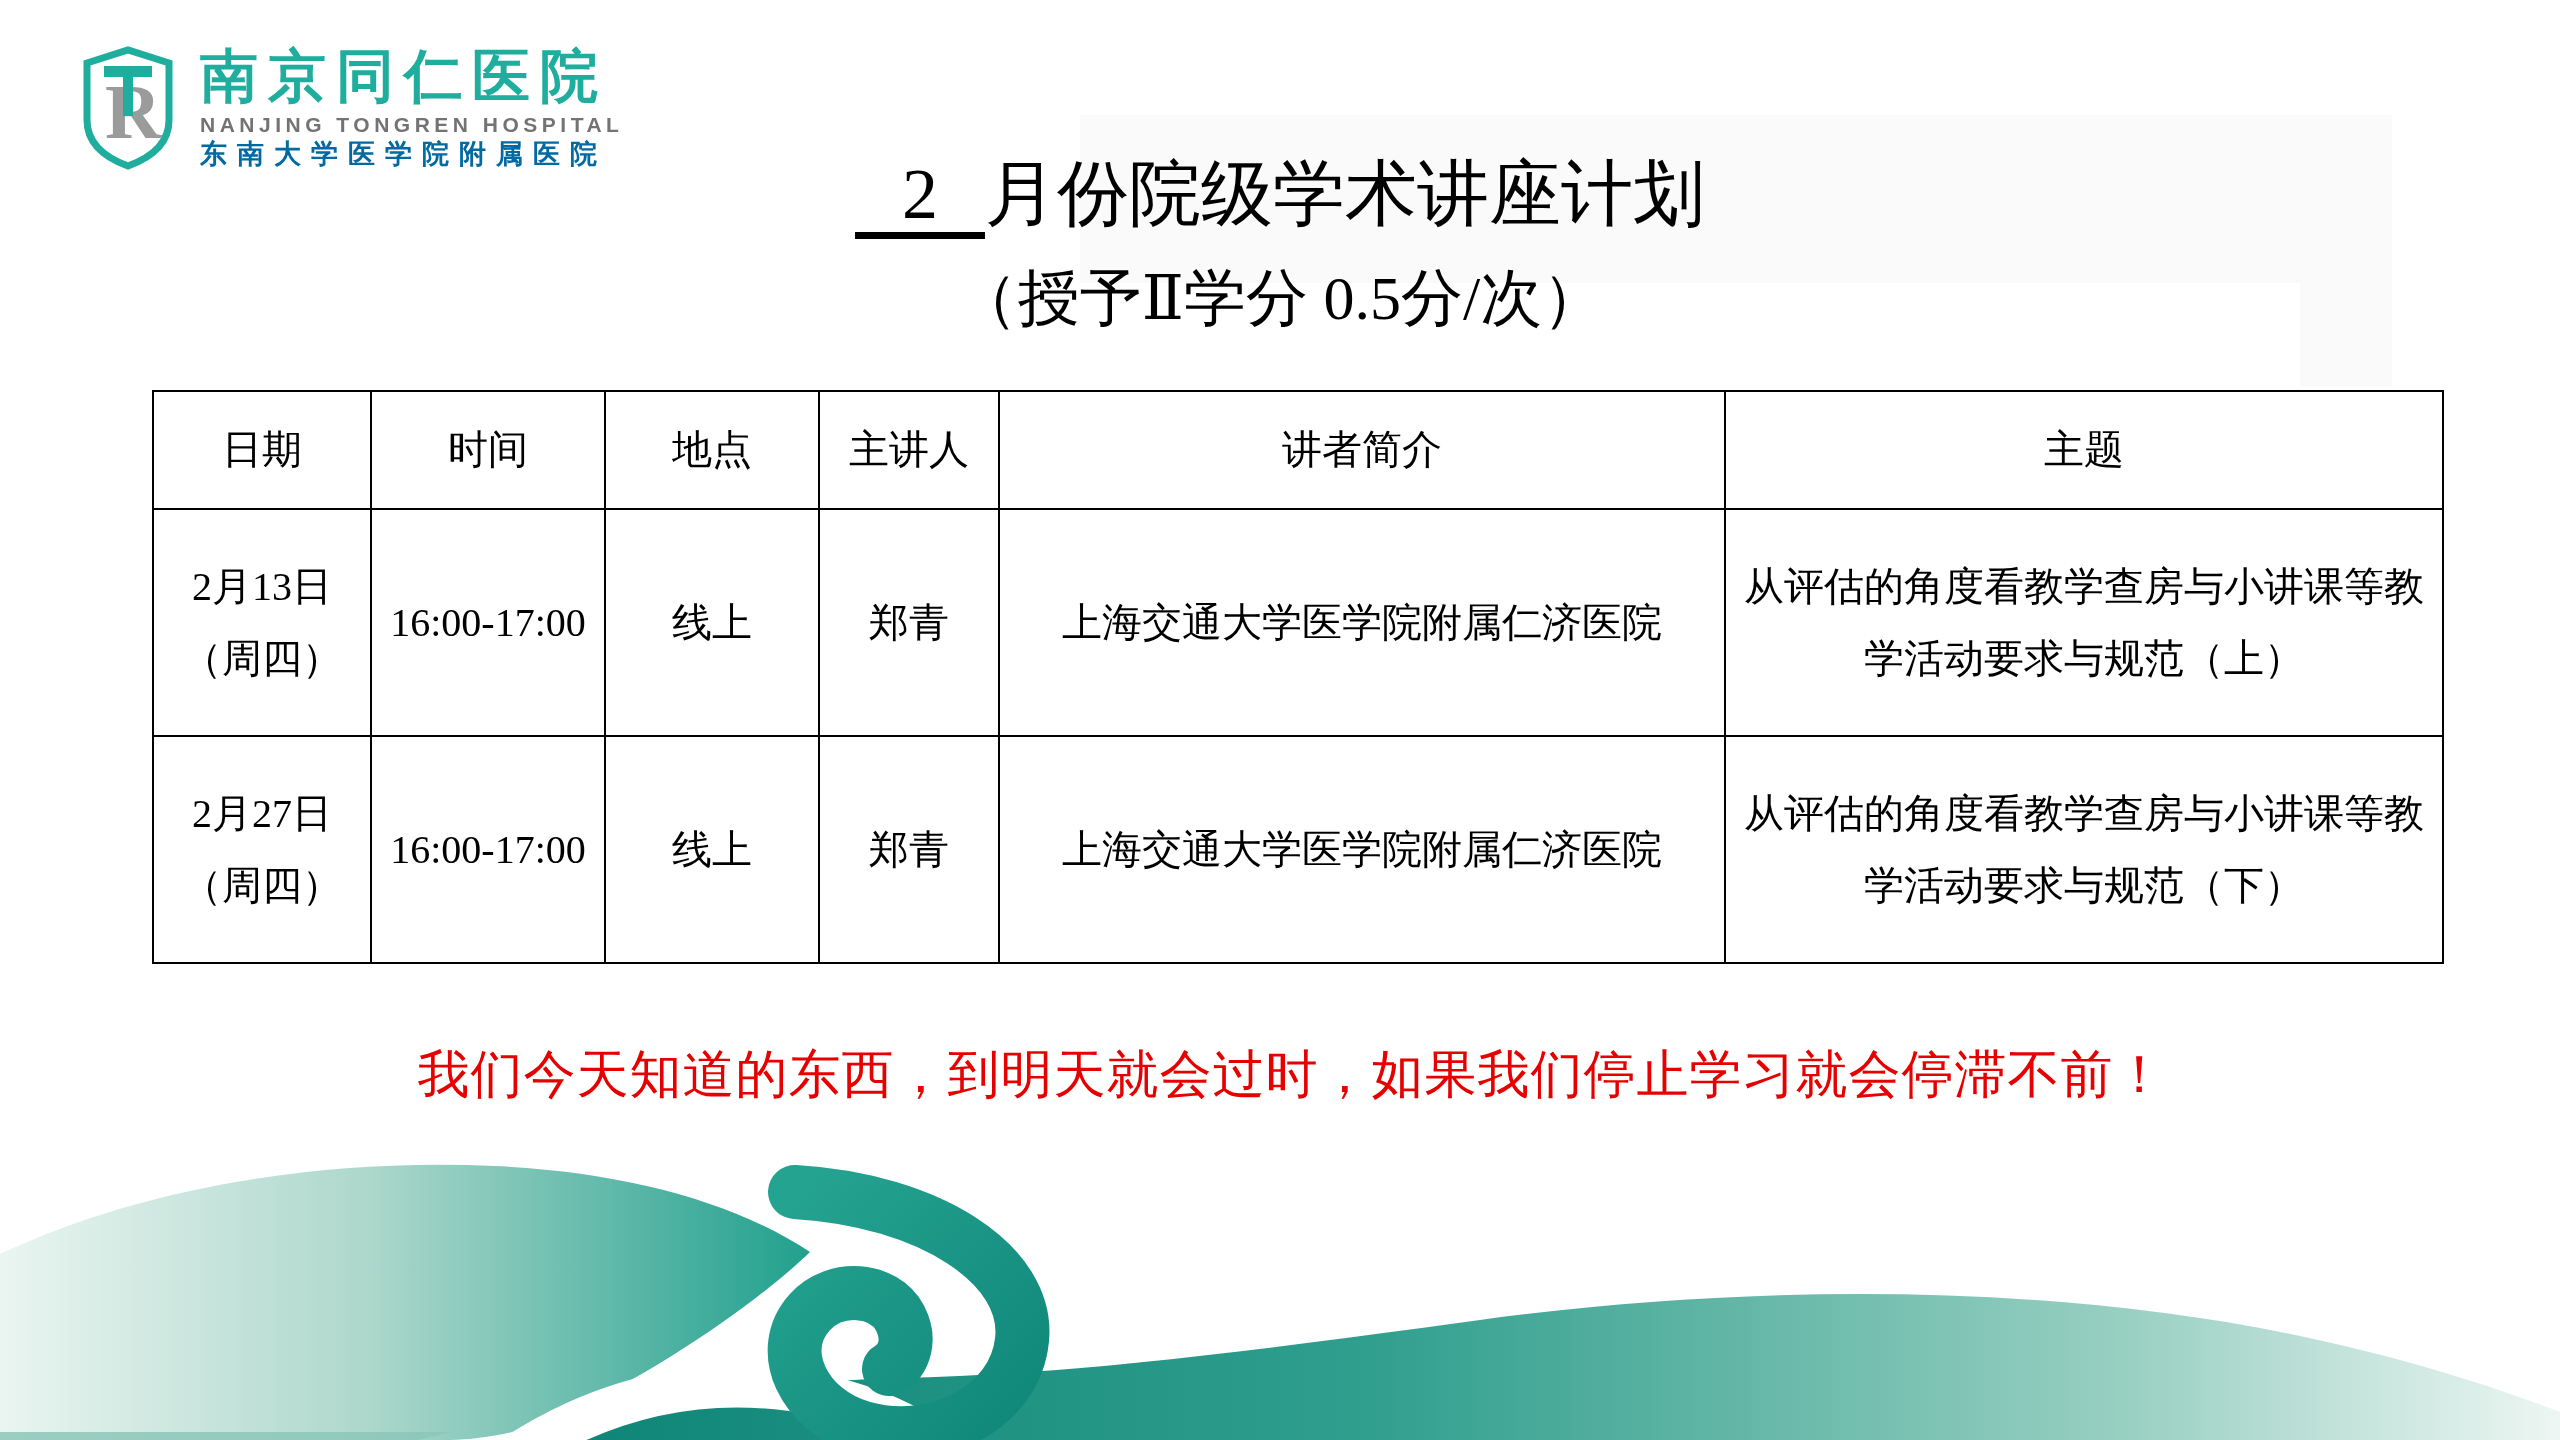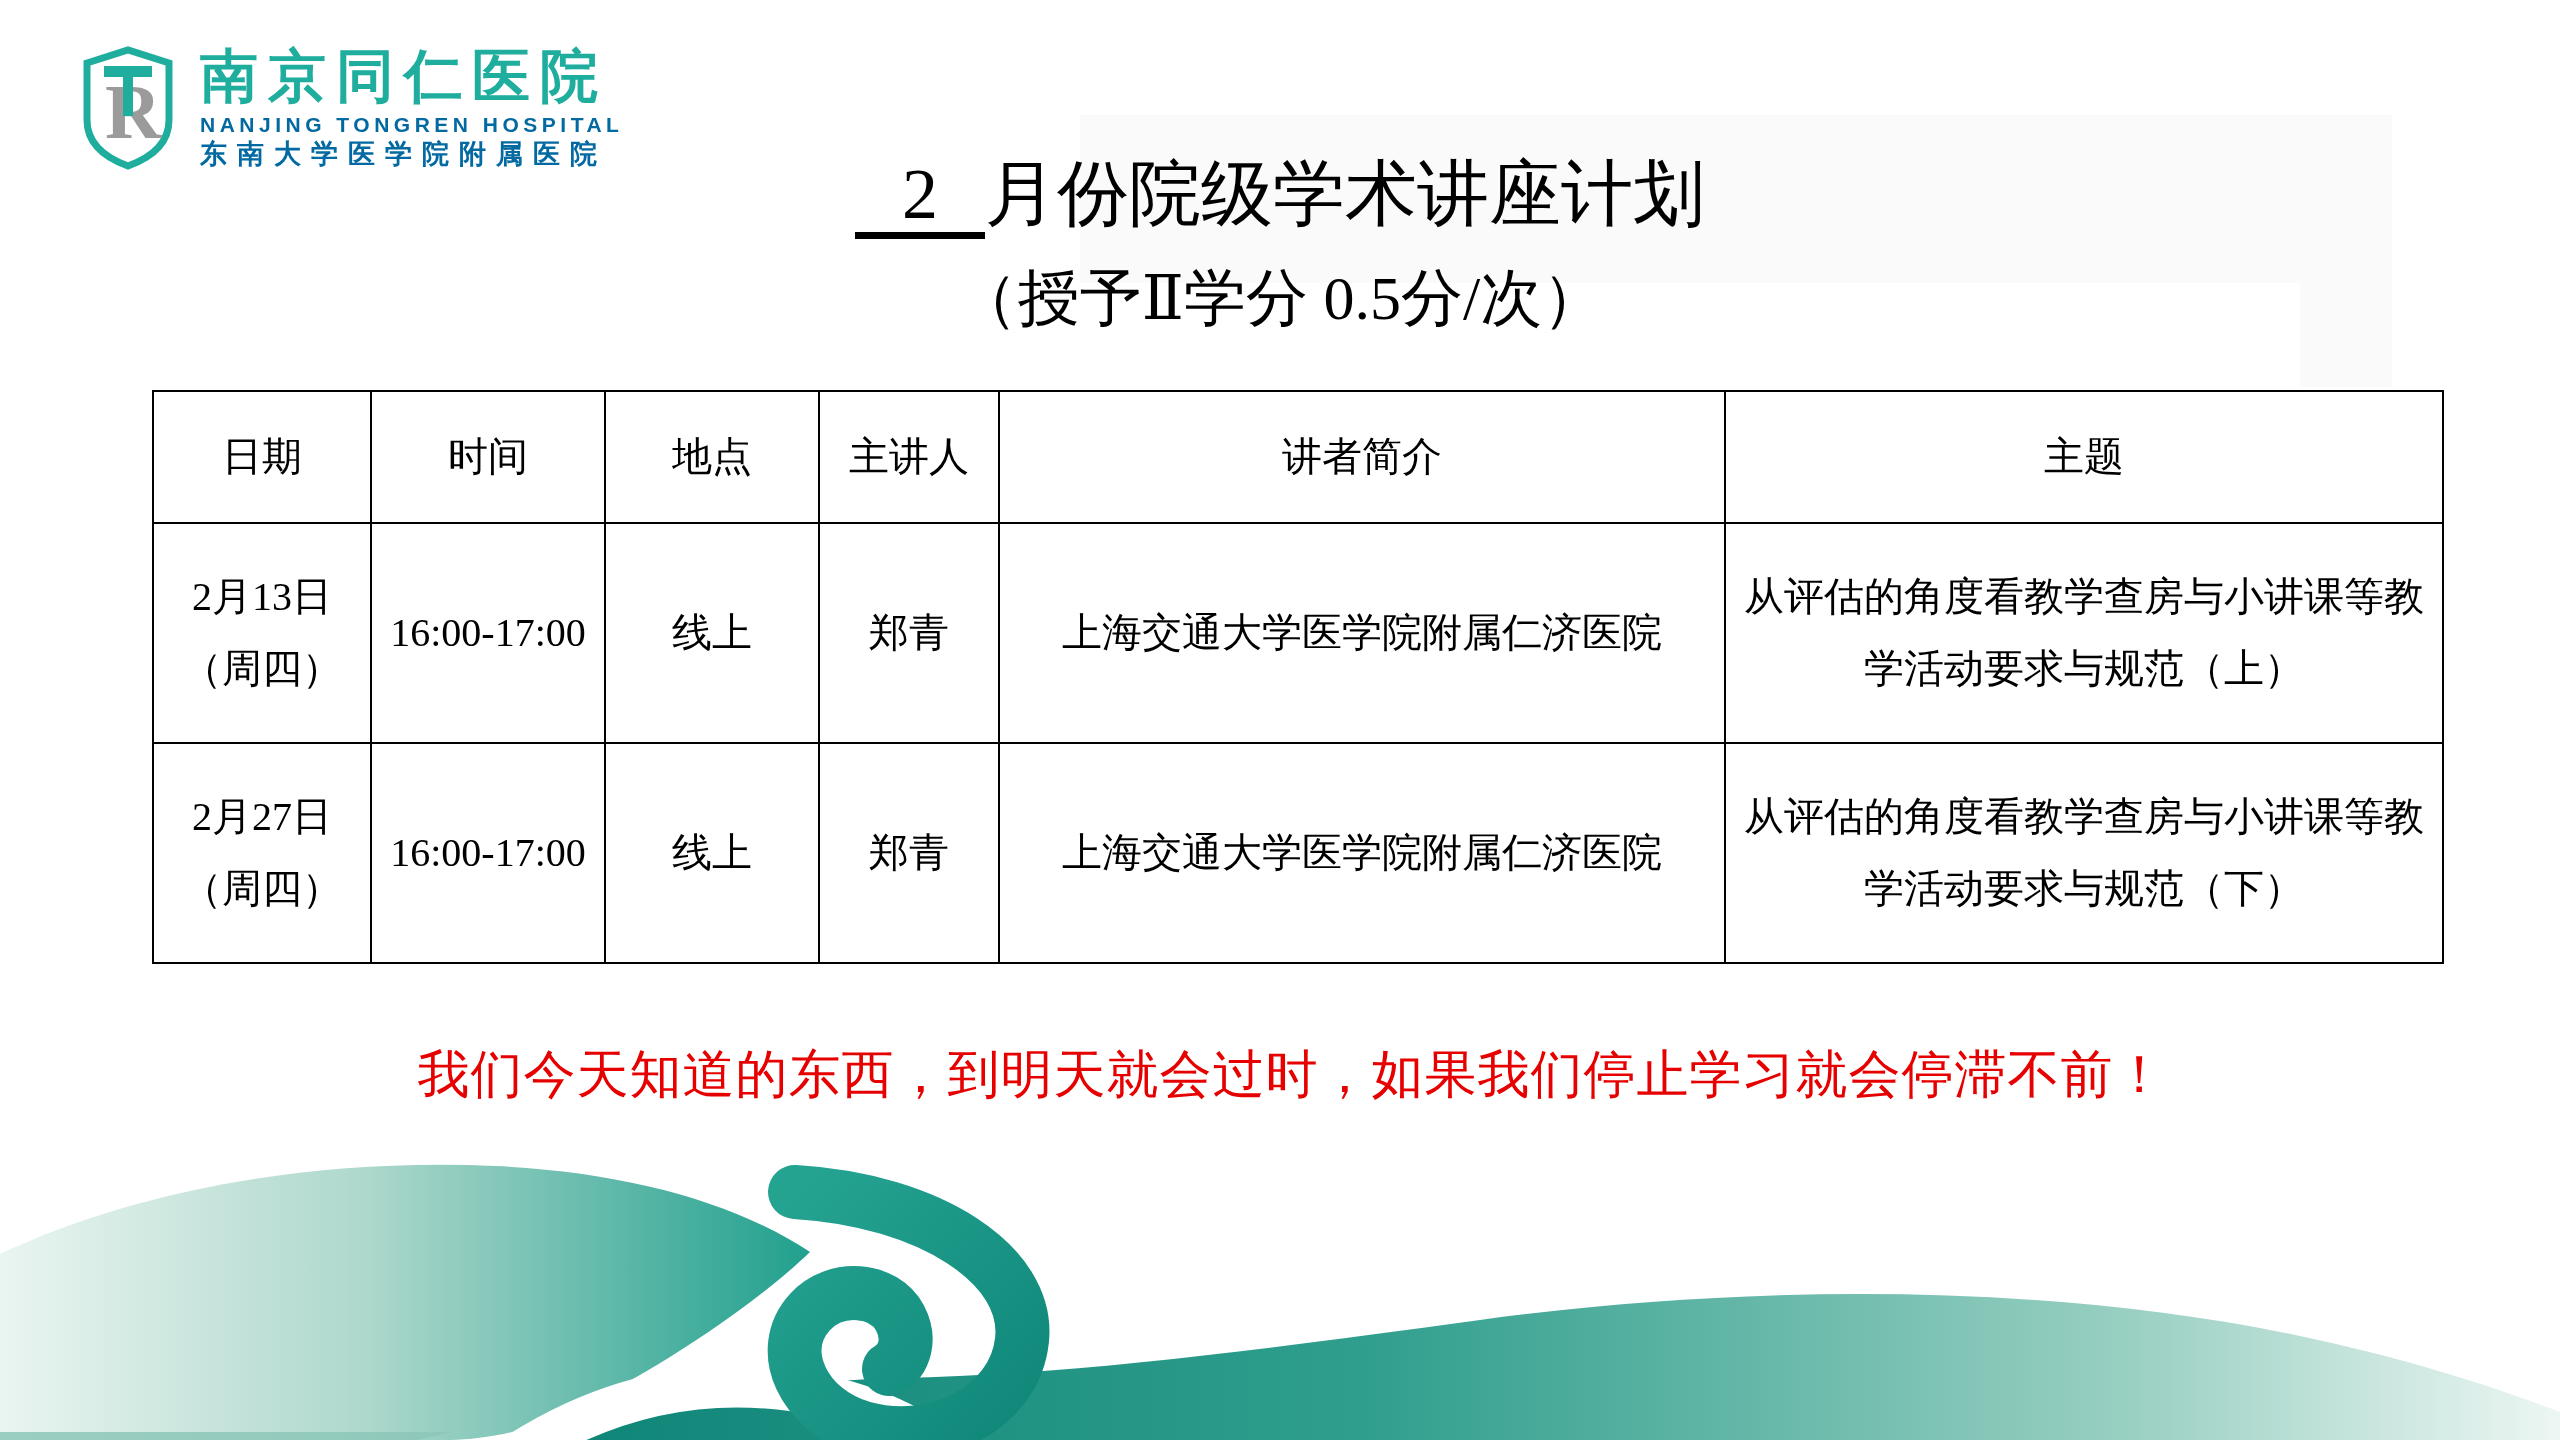--- a/index.html
+++ b/index.html
@@ -6,21 +6,21 @@
   body{
     width:2560px;height:1440px;position:relative;overflow:hidden;
     background:#ffffff;
     font-family:"Liberation Serif","DejaVu Serif",serif;
     color:#000;
   }
   
   .logo{position:absolute;left:78px;top:46px;display:flex;align-items:center;gap:22px;}
   .logo-text{display:flex;flex-direction:column;line-height:1.05;justify-content:space-between;}
   .logo-cn{font-size:58px;font-weight:700;color:#1fae9e;letter-spacing:10px;white-space:nowrap;}
-  .logo-en{font-size:21px;font-weight:700;color:#0369a1;letter-spacing:4.5px;margin-top:6px;
+  .logo-en{font-size:21px;font-weight:700;color:#737373;letter-spacing:4.5px;margin-top:6px;
            font-family:"Liberation Sans","DejaVu Sans",sans-serif;white-space:nowrap;}
   .logo-affil{font-size:27px;font-weight:700;color:#0369a1;letter-spacing:10px;margin-top:4px;
            font-family:"Liberation Sans","DejaVu Sans",sans-serif;white-space:nowrap;}
   
   .wm1{position:absolute;left:1080px;top:115px;width:1312px;height:168px;background:#fafafa;}
   .wm2{position:absolute;left:2300px;top:283px;width:92px;height:104px;background:#fafafa;}
   
   .title-block{
     position:absolute;left:50%;top:158px;transform:translateX(-50%);
     text-align:center;white-space:nowrap;z-index:2;
@@ -34,21 +34,21 @@
   
   table.schedule{
     position:absolute;left:152px;top:390px;width:2290px;height:574px;
     border-collapse:collapse;table-layout:fixed;z-index:2;background:transparent;
   }
   table.schedule th,table.schedule td{
     border:2px solid #000;
     font-size:40px;font-weight:400;text-align:center;vertical-align:middle;
     padding:0 2px;line-height:1.8;
   }
-  table.schedule thead tr{height:132px;}
+  table.schedule thead tr{height:118px;}
   table.schedule tbody tr{height:132px;}
   .pre{white-space:pre-line;}
   
   .slogan{
     position:absolute;left:12px;top:1040px;width:2560px;text-align:center;
     font-family:"Liberation Sans","DejaVu Sans",sans-serif;
     font-size:52px;font-weight:400;letter-spacing:1px;z-index:2;
   }
   
   .wave{position:absolute;left:0;bottom:0;width:2560px;height:300px;z-index:1;}

